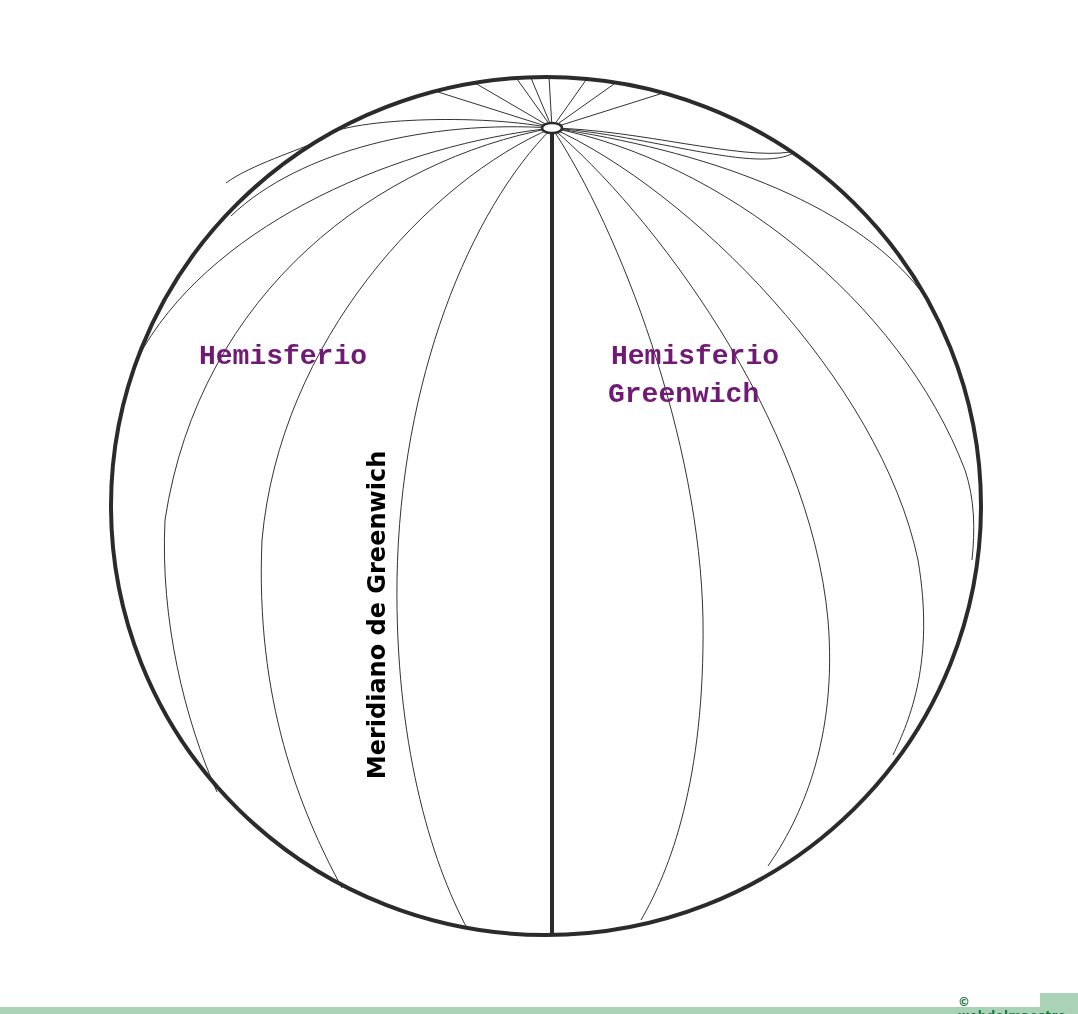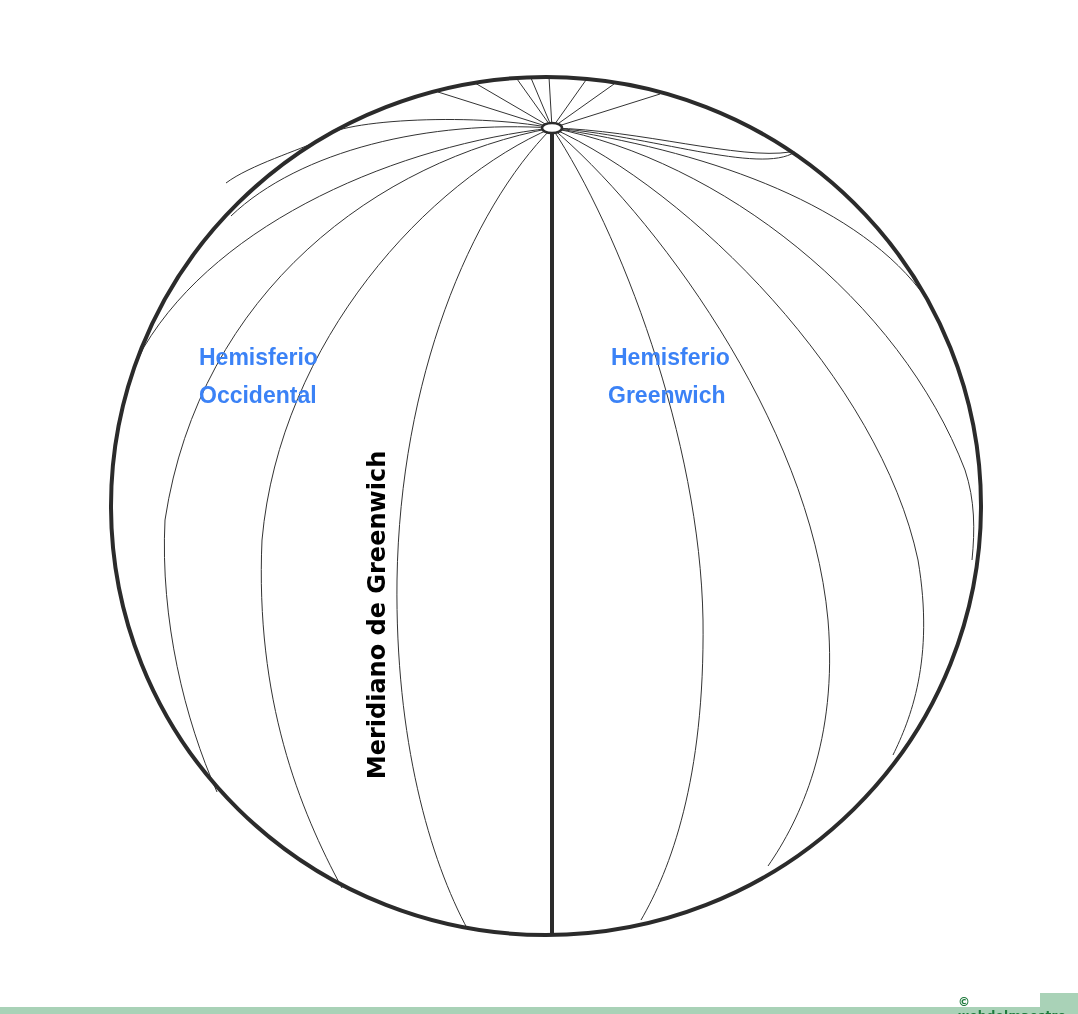--- a/index.html
+++ b/index.html
@@ -1,18 +1,18 @@
 <!DOCTYPE html>
 <html><head>
   <meta charset="utf-8">
   <style>
     html, body { margin: 0; padding: 0; background: #ffffff; }
     body { width: 1078px; height: 1014px; position: relative; overflow: hidden; font-family: "DejaVu Sans", sans-serif; }
     #globe { position: absolute; left: 0; top: 0; }
-    .label { position: absolute; font-family: Liberation Sans, sans-serif; font-weight: bold; color: #3b82f6; font-size: 23px; line-height: 38px; white-space: nowrap; }
+    .label { position: absolute; font-family: Liberation Mono, monospace; font-weight: bold; color: #701a75; font-size: 28px; line-height: 38px; white-space: nowrap; }
     #occ { left: 199px; top: 338px; }
     #ori { left: 608px; top: 338px; }
     #mer { position: absolute; left: 377px; top: 615px; transform: translate(-50%, -50%) rotate(-90deg); font-family: "DejaVu Sans", sans-serif; font-weight: bold; font-size: 24px; white-space: nowrap; color: #000; }
     #footer-bar { position: absolute; left: 0; top: 1007px; width: 1078px; height: 7px; background: #a9d2b7; }
     #footer-box { position: absolute; left: 1040px; top: 993px; width: 38px; height: 21px; background: #a9d2b7; }
     #credit { position: absolute; left: 958px; top: 995px; font-family: "DejaVu Sans", sans-serif; font-weight: bold; font-size: 12px; color: #1e7a3c; letter-spacing: 0.3px; }
   </style>
 </head>
 <body>
 
@@ -51,21 +51,20 @@
 
   <ellipse cx="546" cy="506" rx="435" ry="429" fill="none" stroke="#2b2b2b" stroke-width="4"></ellipse>
 
   <line x1="552" y1="132" x2="552" y2="935" stroke="#2b2b2b" stroke-width="4"></line>
 
   <ellipse cx="552" cy="128" rx="10" ry="5" fill="#fff" stroke="#2b2b2b" stroke-width="2.5"></ellipse>
 </svg>
 
 <div id="occ" class="label">
   <div>Hemisferio</div>
-  <div>Occidental</div>
 </div>
 
 <div id="ori" class="label">
   <div style="padding-left:3px">Hemisferio</div>
   <div>Greenwich</div>
 </div>
 
 <div id="mer">Meridiano de Greenwich</div>
 
 <div id="footer-bar"></div>

